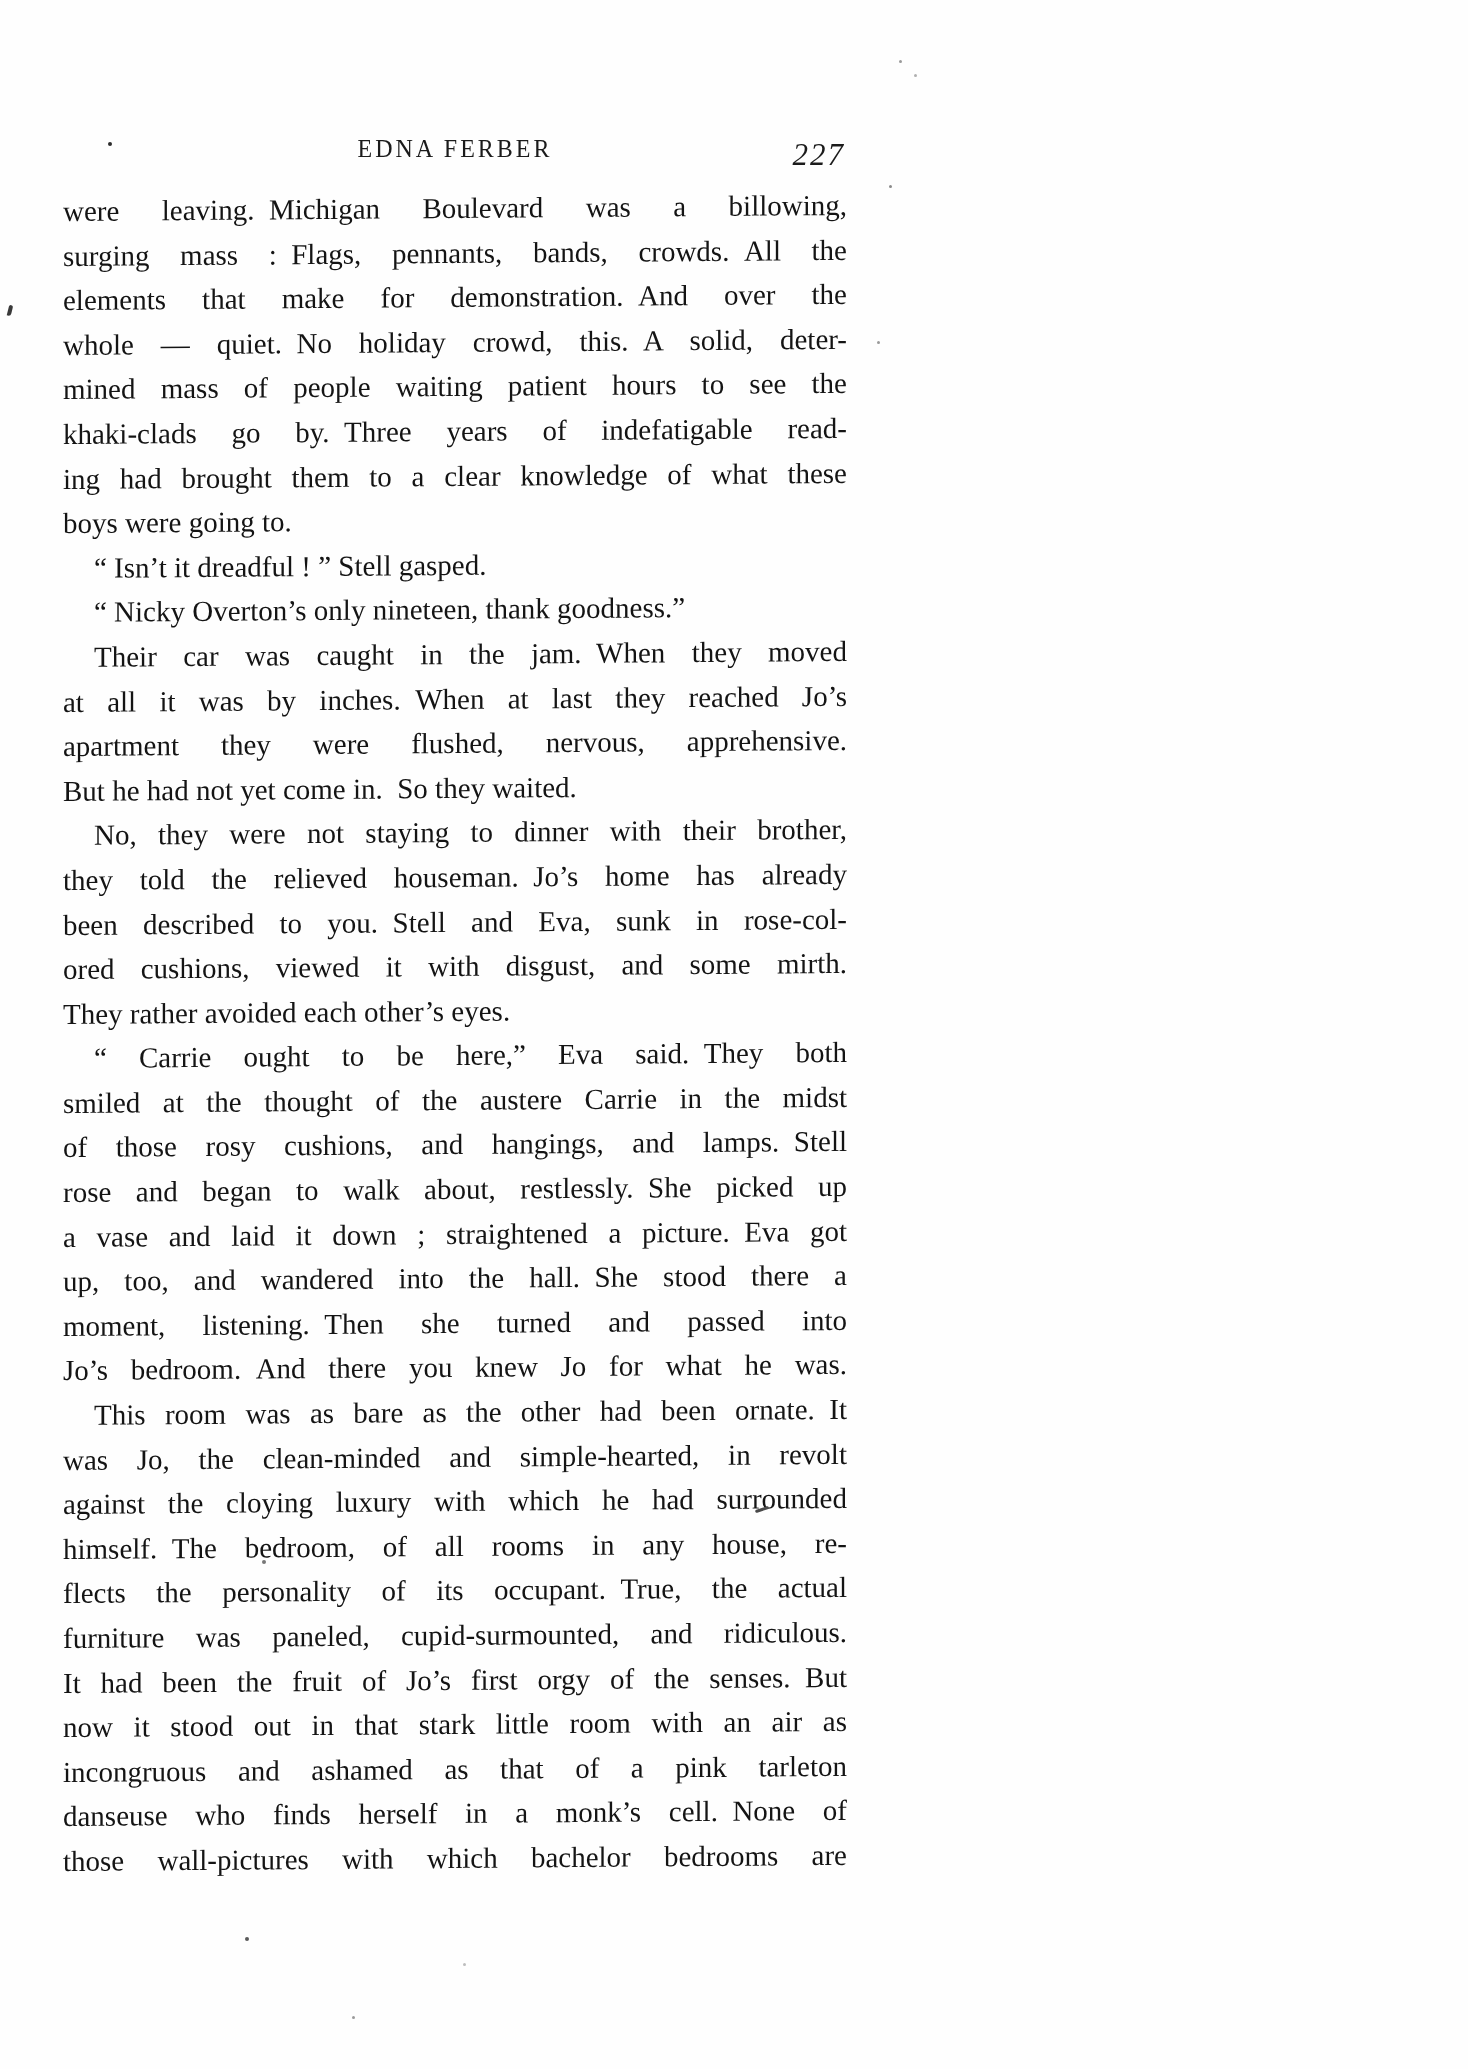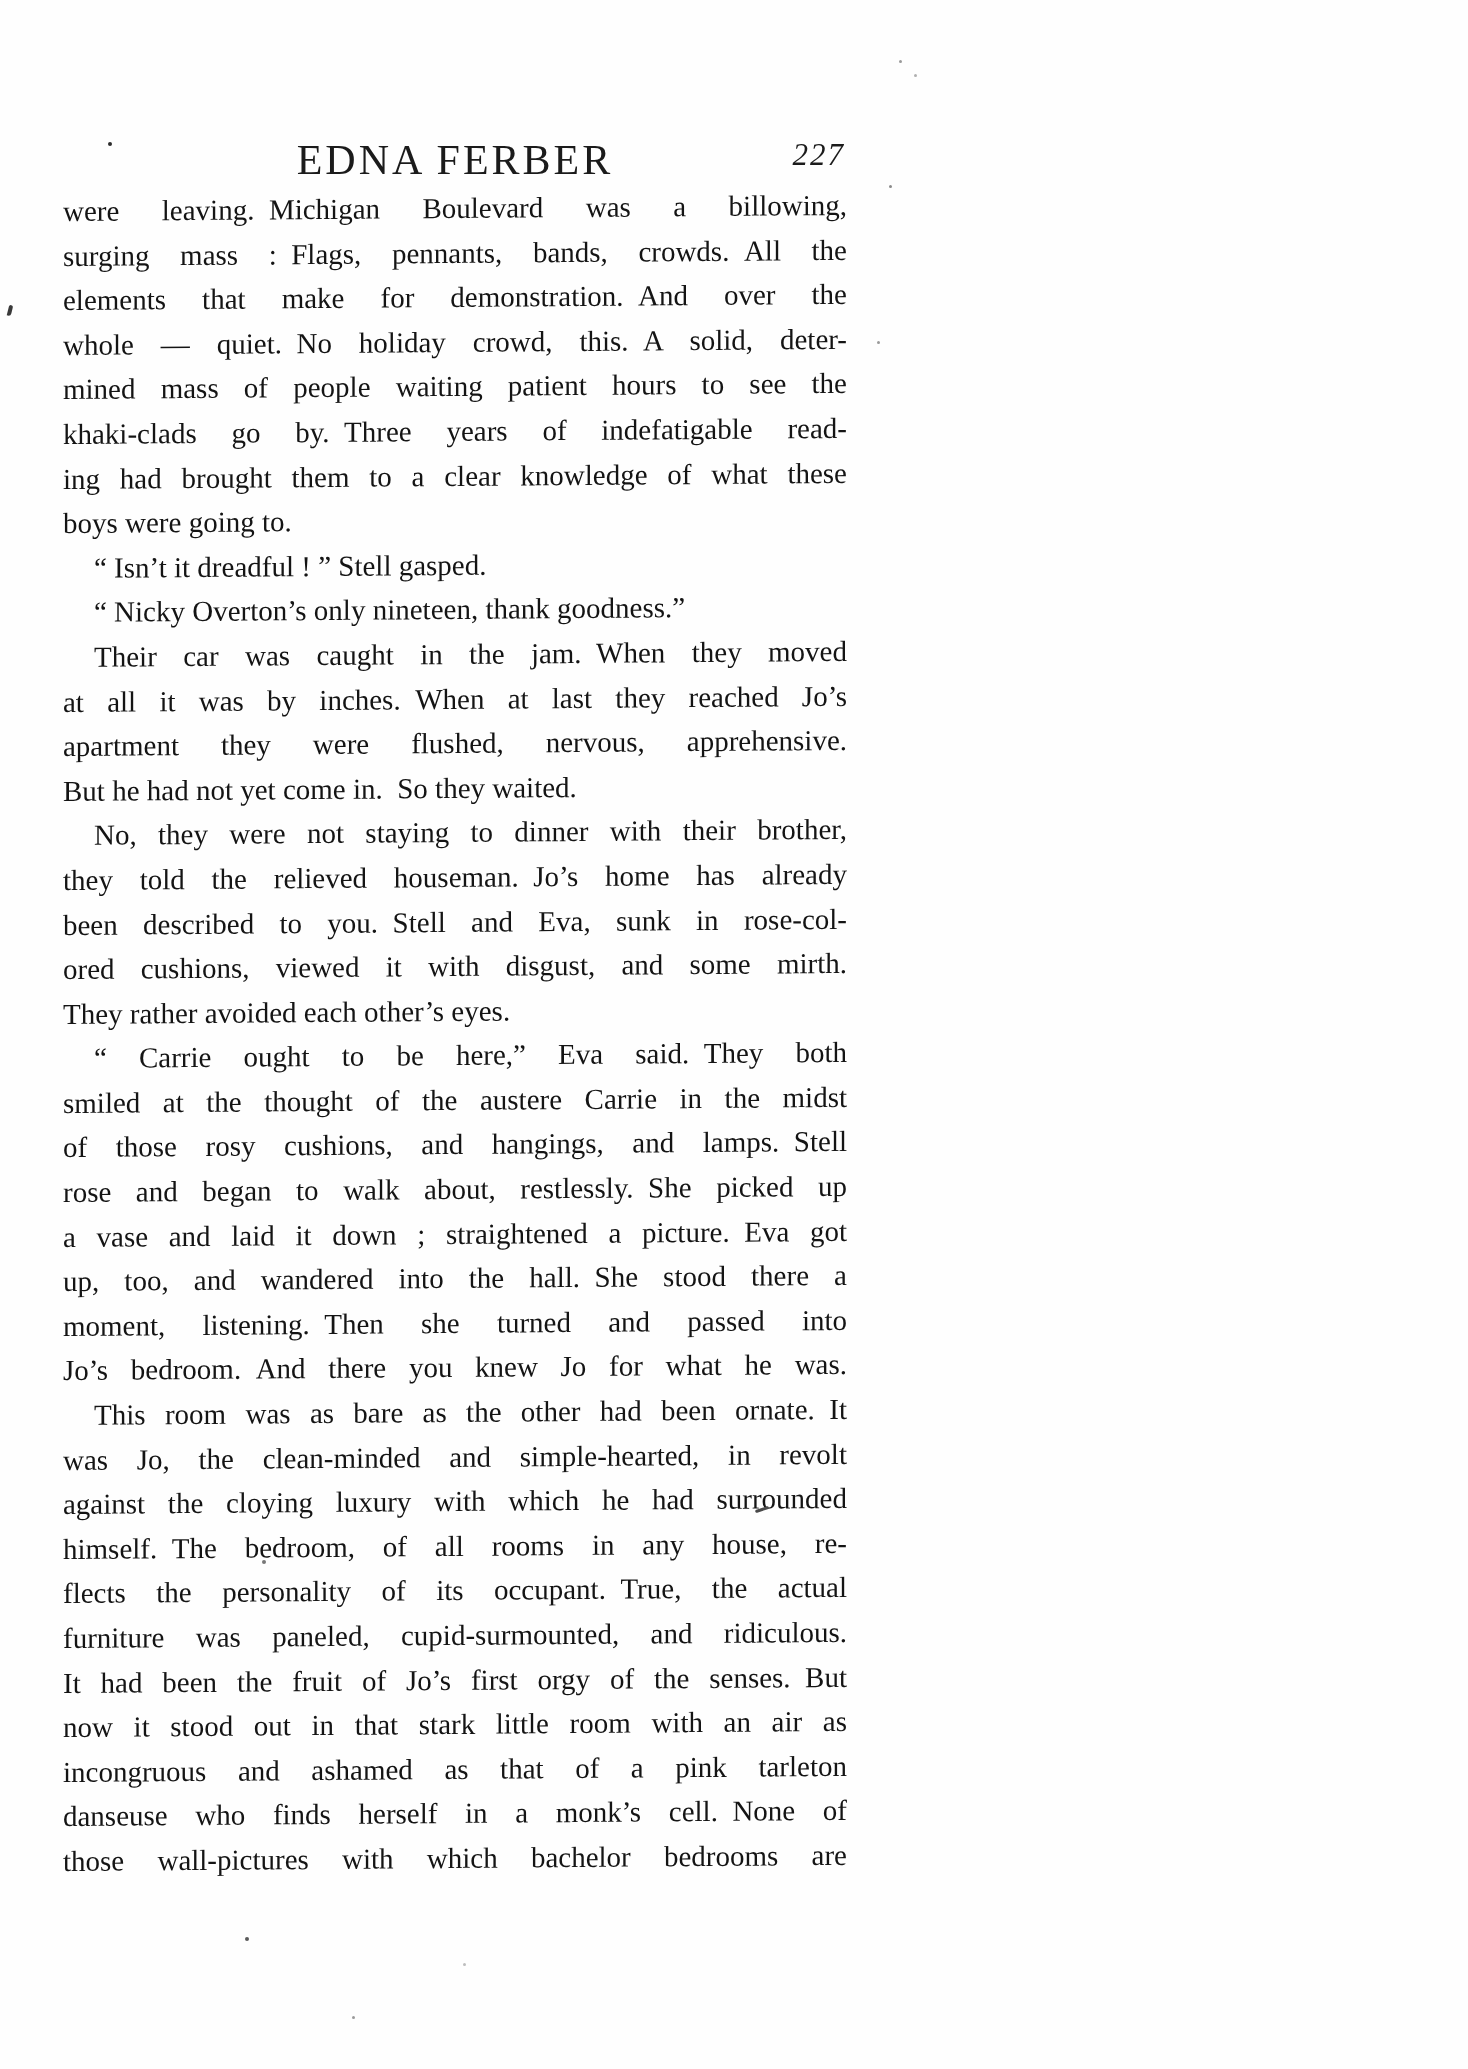--- a/index.html
+++ b/index.html
@@ -5,21 +5,21 @@
   html,body{margin:0;padding:0;}
   body{
     width:1468px;height:2069px;background:#ffffff;
     font-family:"Liberation Serif","DejaVu Serif",serif;
     color:#161616;
   }
   .page{position:relative;width:1468px;height:2069px;background:#fefefe;overflow:hidden;}
 
   .running-head{position:absolute;top:136px;left:63px;width:784px;height:46px;}
   .head-title{
-    text-align:center;font-size:42px;letter-spacing:3px;color:#1b1b1b;
+    text-align:center;font-size:24px;letter-spacing:3px;color:#1b1b1b;
     transform:scaleY(1.02);
   }
   .head-pageno{
     position:absolute;right:2px;top:1px;font-style:italic;font-size:31px;color:#1b1b1b;
     letter-spacing:2px;
     text-align:center;
   }
 
   .text-block{
     position:absolute;top:189px;left:63px;width:784px;

